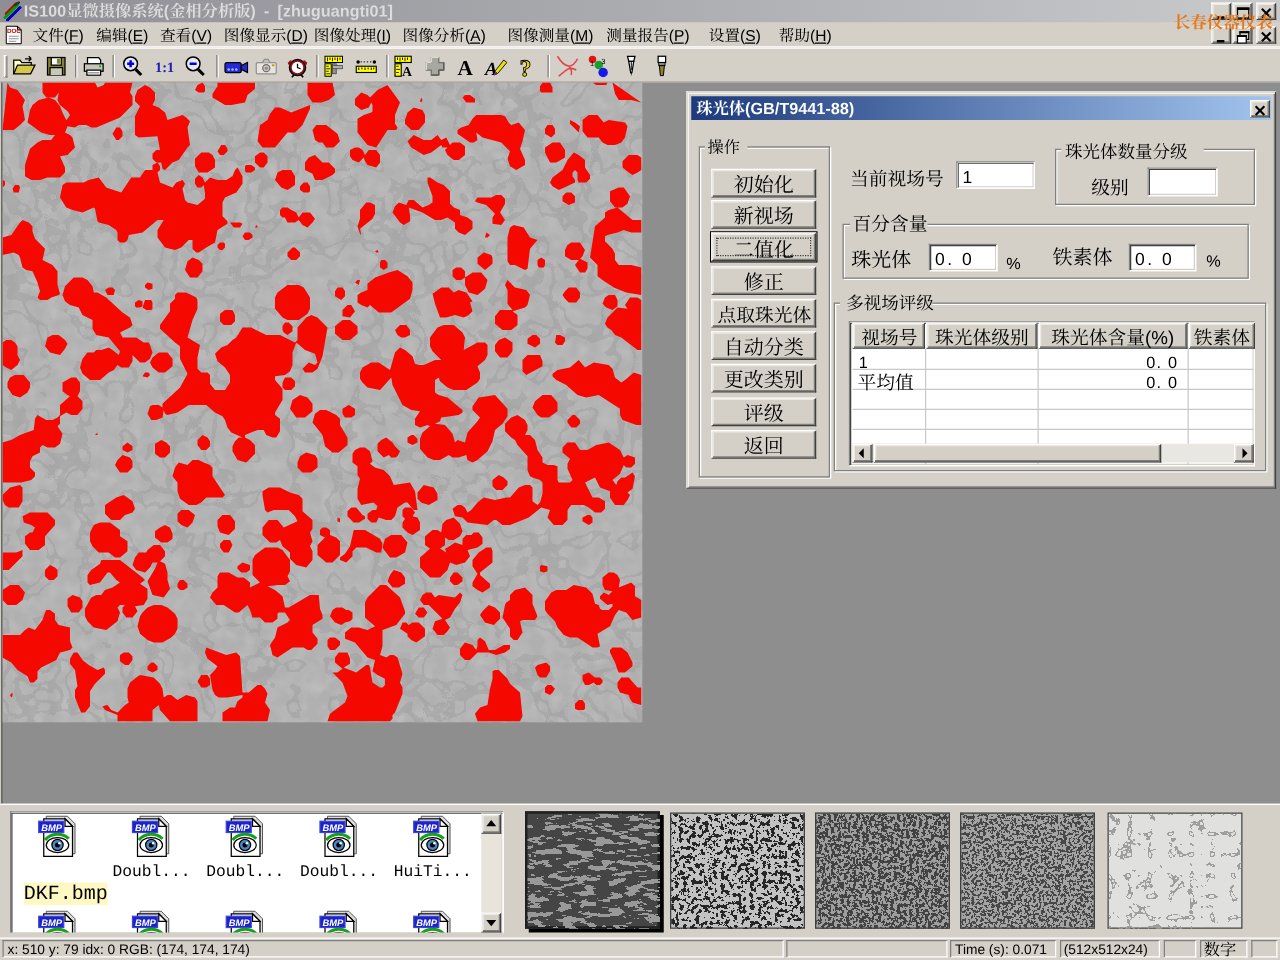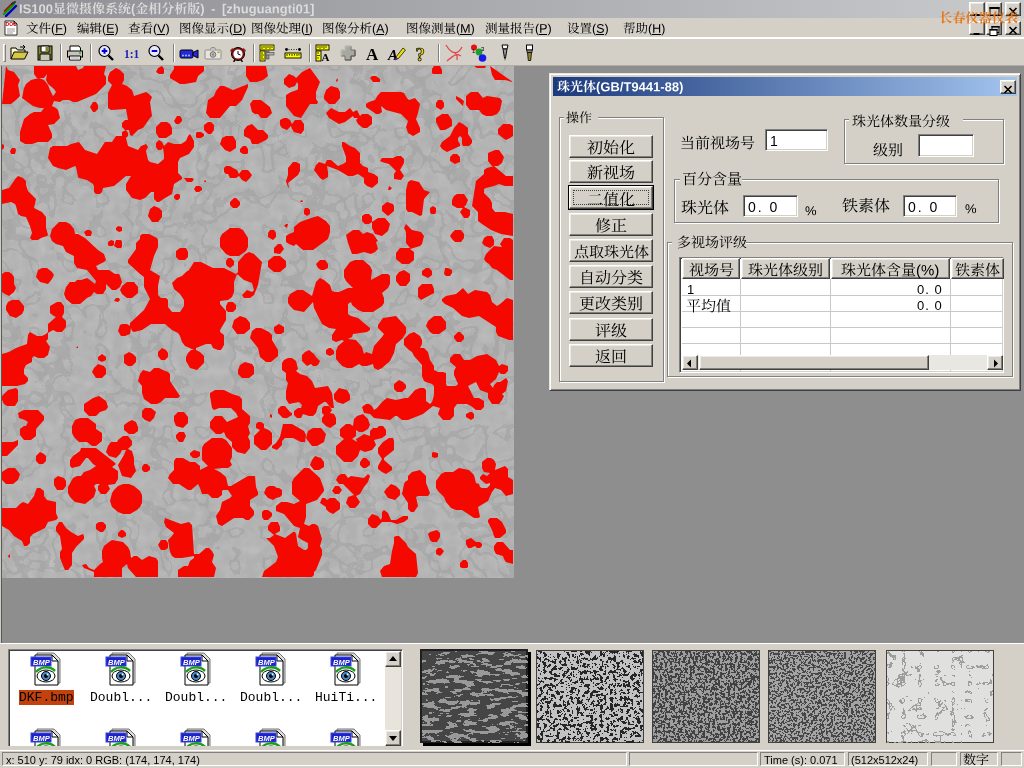--- a/index.html
+++ b/index.html
@@ -804,21 +804,21 @@
 <path d="M7 3 h17 l6 6 v24 h-23 z" fill="#fff" stroke="#000" stroke-width="1"></path>
 <path d="M24 3 l6 6 h-6 z" fill="#fff" stroke="#000" stroke-width="1"></path>
 <rect x="3" y="5" width="20" height="9" fill="#1c24c8" stroke="#3c44dc"></rect>
 <text x="5" y="12.5" font-size="7.5" font-weight="bold" font-style="italic" fill="#fff" font-family="Liberation Sans">BMP</text>
 <path d="M8 20 C13 14 22 14 27 19" fill="none" stroke="#18a018" stroke-width="2.5"></path>
 <ellipse cx="18" cy="24" rx="9" ry="6" fill="#fff" stroke="#000"></ellipse>
 <circle cx="18" cy="24" r="4.5" fill="#4888c8" stroke="#000"></circle>
 <circle cx="18" cy="24" r="2" fill="#000"></circle>
 <circle cx="19.5" cy="22.5" r="1" fill="#fff"></circle>
 </svg>
-<span style="position:absolute;left:19px;top:690px;font-family:'Liberation Mono',monospace;font-size:13px;background:#c2410c;">DKF.bmp</span>
+<span style="position:absolute;left:19px;top:706px;font-family:'Liberation Mono',monospace;font-size:16px;background:#fef9c3;">DKF.bmp</span>
 <svg class="abs" style="left:28px;top:728px" width="36" height="36" viewBox="0 0 36 36">
 <path d="M7 3 h17 l6 6 v24 h-23 z" fill="#dcdcdc" stroke="#555" stroke-width="0.8" transform="translate(2,-2)"></path>
 <path d="M7 3 h17 l6 6 v24 h-23 z" fill="#fff" stroke="#000" stroke-width="1"></path>
 <path d="M24 3 l6 6 h-6 z" fill="#fff" stroke="#000" stroke-width="1"></path>
 <rect x="3" y="5" width="20" height="9" fill="#1c24c8" stroke="#3c44dc"></rect>
 <text x="5" y="12.5" font-size="7.5" font-weight="bold" font-style="italic" fill="#fff" font-family="Liberation Sans">BMP</text>
 <path d="M8 20 C13 14 22 14 27 19" fill="none" stroke="#18a018" stroke-width="2.5"></path>
 <ellipse cx="18" cy="24" rx="9" ry="6" fill="#fff" stroke="#000"></ellipse>
 <circle cx="18" cy="24" r="4.5" fill="#4888c8" stroke="#000"></circle>
 <circle cx="18" cy="24" r="2" fill="#000"></circle>

